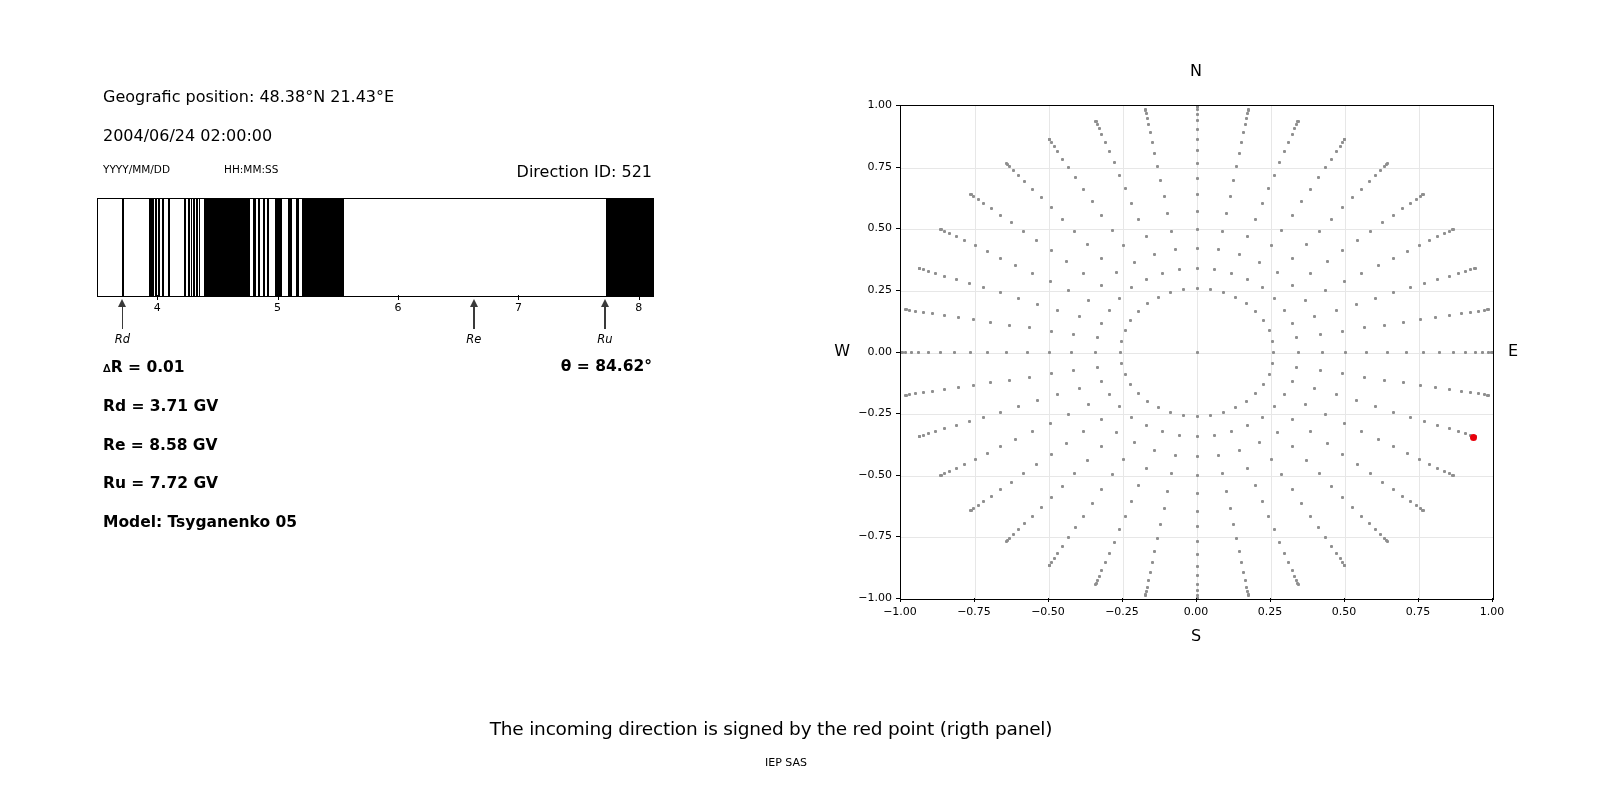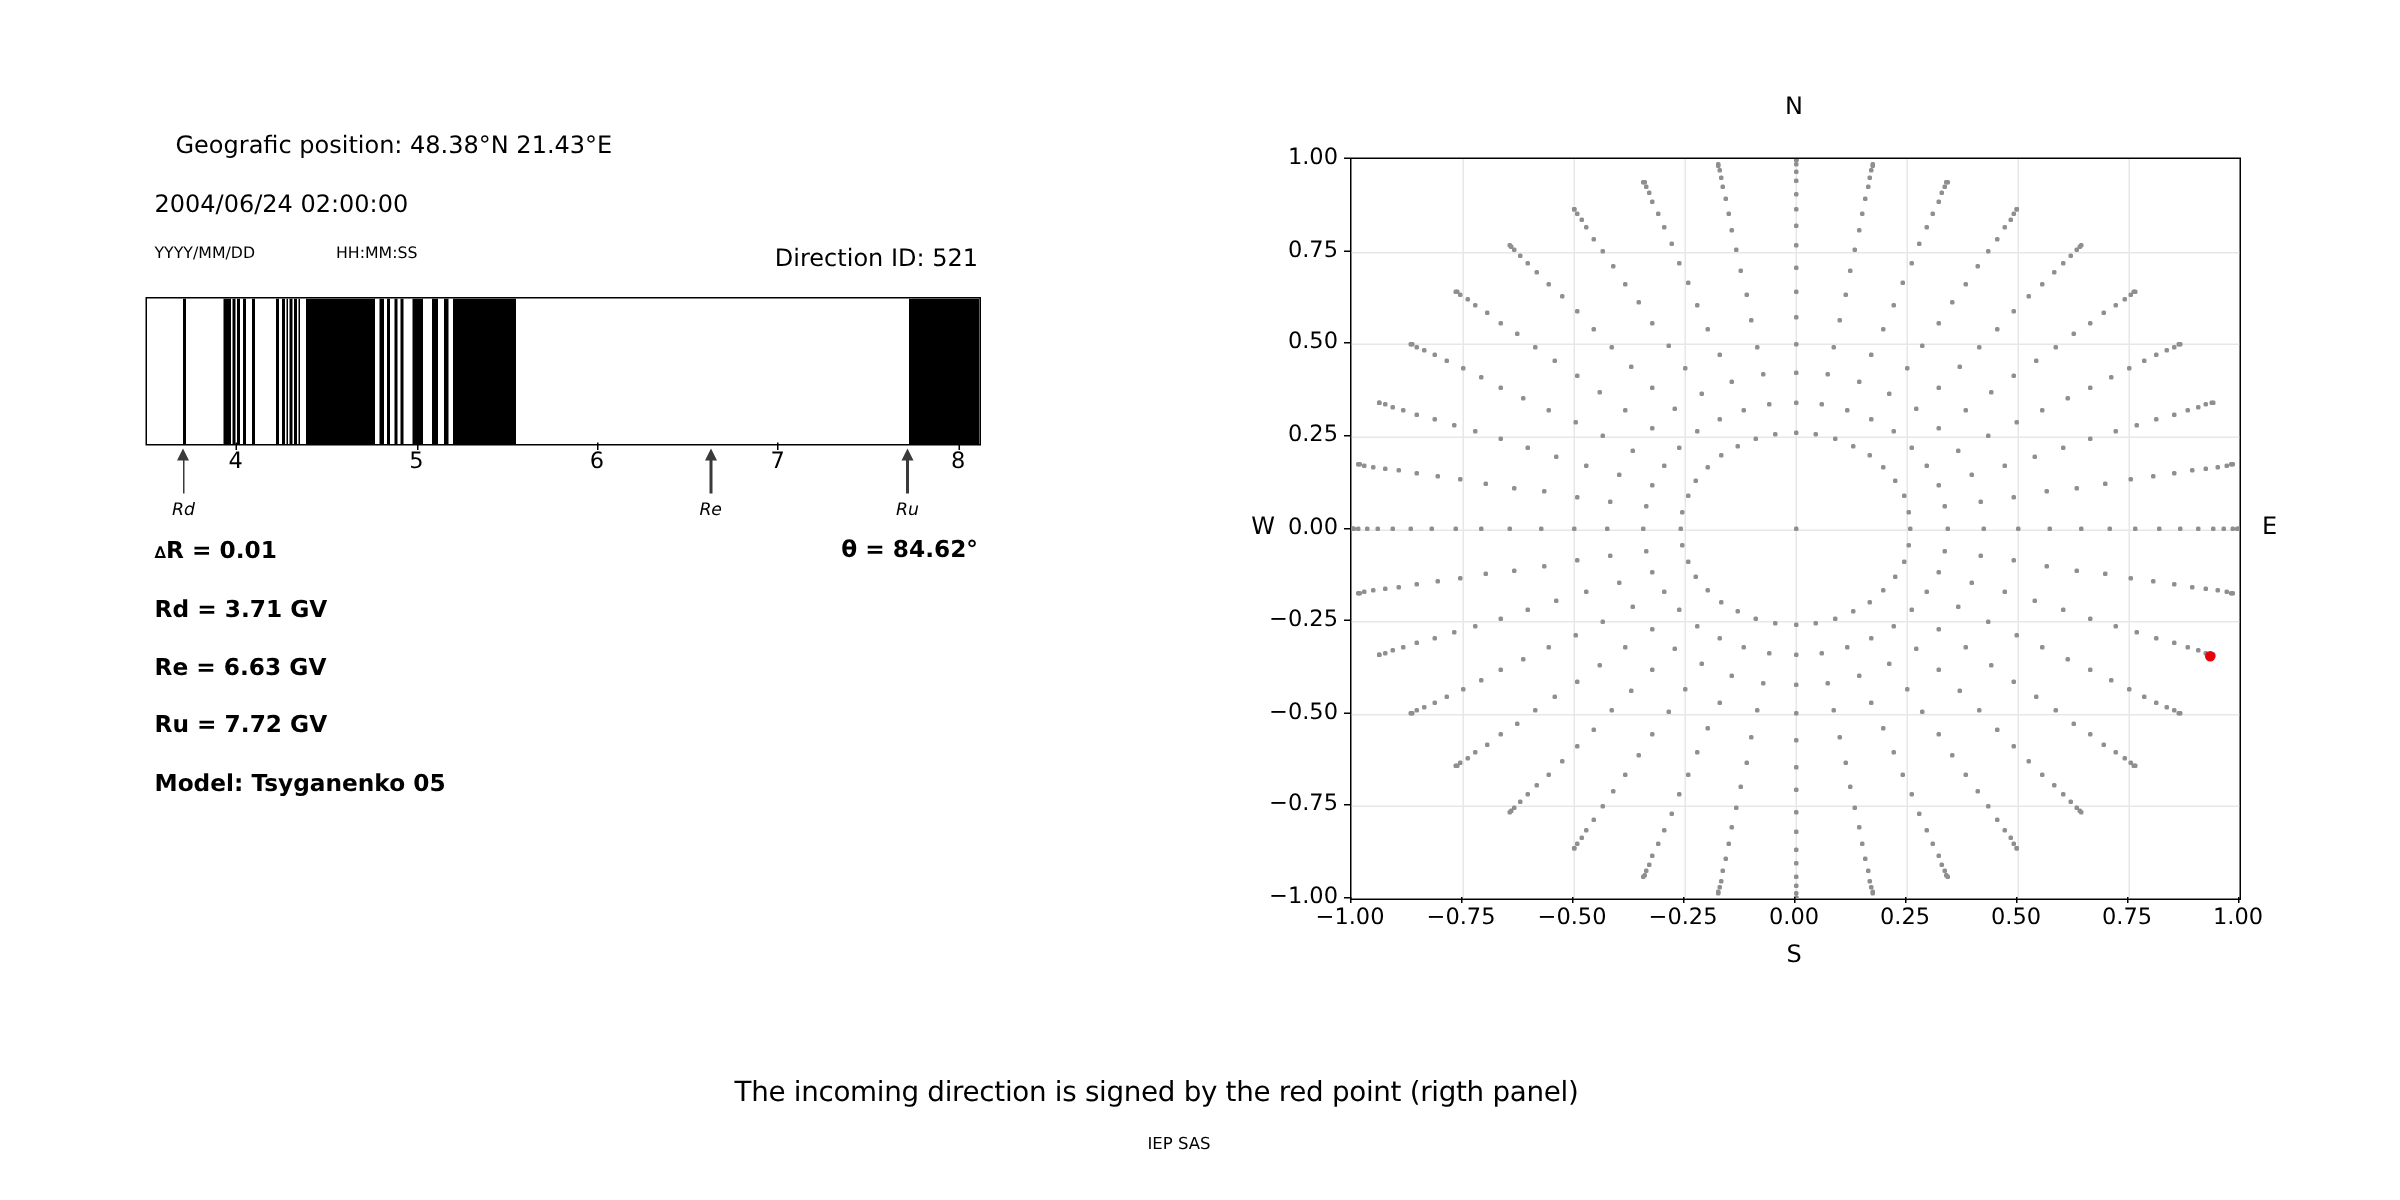--- a/index.html
+++ b/index.html
@@ -1,21 +1,21 @@
 <!DOCTYPE html>
 <html><head>
 <meta charset="utf-8">
 <style>
   html,body{margin:0;padding:0;background:#ffffff;}
   #canvas{position:relative;width:1600px;height:800px;background:#ffffff;overflow:hidden;
           font-family:"DejaVu Sans","Liberation Sans",sans-serif;color:#000;}
   .abs{position:absolute;white-space:nowrap;}
   .t16{font-size:16px;line-height:19px;}
   .t15{font-size:15.5px;line-height:18px;font-weight:bold;}
-  .t12{font-size:15px;line-height:15px;}
+  .t12{font-size:11px;line-height:15px;}
   .t11{font-size:11.5px;line-height:14px;font-style:italic;}
   .t10{font-size:10.5px;line-height:13px;}
   .right{text-align:right;}
   .center{text-align:center;}
   .small-delta{font-size:11px;}
   #spectrum-bar{position:absolute;border:1px solid #000;background:#fff;overflow:hidden;}
   .band{position:absolute;top:0;bottom:0;}
   .spec-tick{position:absolute;width:1px;height:5px;background:#000;}
   .arrow-shaft{position:absolute;width:1.5px;background:#3a3a3a;}
   .arrow-head{position:absolute;width:0;height:0;border-left:4px solid transparent;
@@ -29,21 +29,21 @@
   .scat-tick-x{position:absolute;width:1px;height:4px;background:#000;}
   .compass{font-size:16px;line-height:20px;}
   .caption{font-size:18.5px;line-height:22px;letter-spacing:-0.2px;}
   .credit{font-size:11px;line-height:13px;}
 </style>
 </head>
 <body>
 
 <div id="canvas">
 
-  <div class="abs t16" style="left:117px;top:87px">Geografic position: 48.38°N 21.43°E</div>
+  <div class="abs t16" style="left:103px;top:87px">Geografic position: 48.38°N 21.43°E</div>
   <div class="abs t16" style="left:103px;top:126px">2004/06/24 02:00:00</div>
   <div class="abs t10" style="left:103px;top:163px">YYYY/MM/DD</div>
   <div class="abs t10" style="left:224px;top:163px">HH:MM:SS</div>
   <div class="abs t16 right" style="left:97px;top:162px;width:555px">Direction ID: 521</div>
 
   <div id="spectrum-bar" style="left:97px;top:198px;width:555px;height:97px">
       <div class="band" style="left: 23.5px; width: 2.4px; background: rgb(0, 0, 0);"></div>
       <div class="band" style="left: 51.2px; width: 2.4px; background: rgb(0, 0, 0);"></div>
       <div class="band" style="left: 54.4px; width: 1.9px; background: rgb(0, 0, 0);"></div>
       <div class="band" style="left: 57.1px; width: 1.9px; background: rgb(0, 0, 0);"></div>
@@ -86,21 +86,21 @@
       <div class="abs arrow-head" style="left: 469.8px; top: 299px;"></div>
       <div class="abs arrow-shaft" style="left: 473.1px; top: 306px; height: 23px;"></div>
       <div class="abs t11 center" style="left: 457.8px; top: 332px; width: 32px;">Re</div>
       <div class="abs arrow-head" style="left: 601px; top: 299px;"></div>
       <div class="abs arrow-shaft" style="left: 604.3px; top: 306px; height: 23px;"></div>
       <div class="abs t11 center" style="left: 589px; top: 332px; width: 32px;">Ru</div>
     </div>
 
   <div class="abs t15" style="left:103px;top:358px"><span class="small-delta">∆</span><span>R = 0.01</span></div>
   <div class="abs t15" style="left:103px;top:397px">Rd = 3.71 GV</div>
-  <div class="abs t15" style="left:103px;top:436px">Re = 6.63 GV</div>
+  <div class="abs t15" style="left:103px;top:436px">Re = 8.58 GV</div>
   <div class="abs t15" style="left:103px;top:474px">Ru = 7.72 GV</div>
   <div class="abs t15" style="left:103px;top:513px">Model: Tsyganenko 05</div>
   <div class="abs t15 right" style="left:97px;top:357px;width:555px">θ = 84.62°</div>
 
   <div class="abs compass center" style="left:1171px;top:61px;width:50px">N</div>
   <div class="abs compass center" style="left:1171px;top:626px;width:50px">S</div>
   <div class="abs compass right" style="left:818px;top:341px;width:32px">W</div>
   <div class="abs compass" style="left:1508px;top:341px">E</div>
 
   <div id="scatter-plot" style="left:900px;top:105px;width:592px;height:493px">

